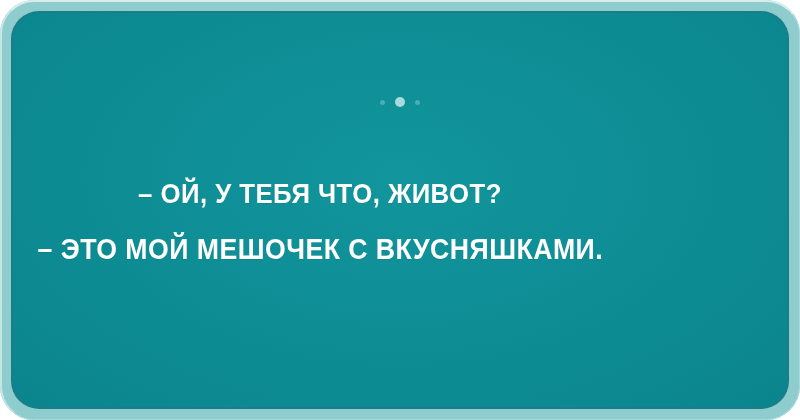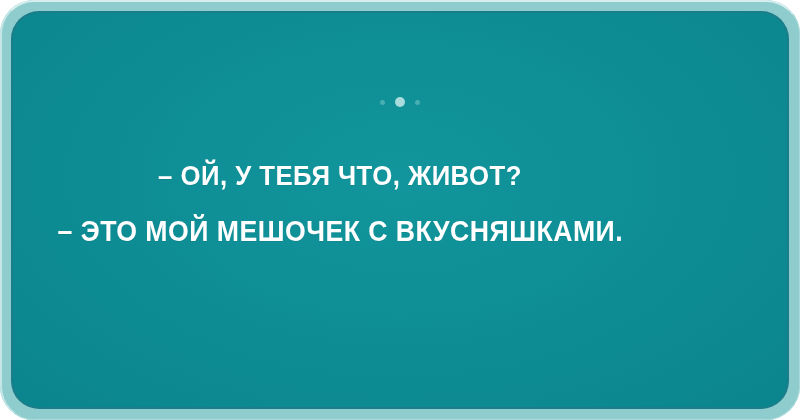--- a/index.html
+++ b/index.html
@@ -96,24 +96,23 @@
   .dot-large {
     width: 10px;
     height: 10px;
     background: #A8DCDC;
   }
 
   
   .text-block {
     position: absolute;
     left: 0;
-    top: 146px;
+    top: 164px;
     width: 614px;
     text-align: center;
-    margin-left: 20px;
   }
 
   .line {
     color: #FFFFFF;
     font-weight: bold;
     text-transform: uppercase;
     white-space: nowrap;
     letter-spacing: 0.5px;
     text-shadow: 0 1px 0 rgba(0,0,0,0.06);
   }

